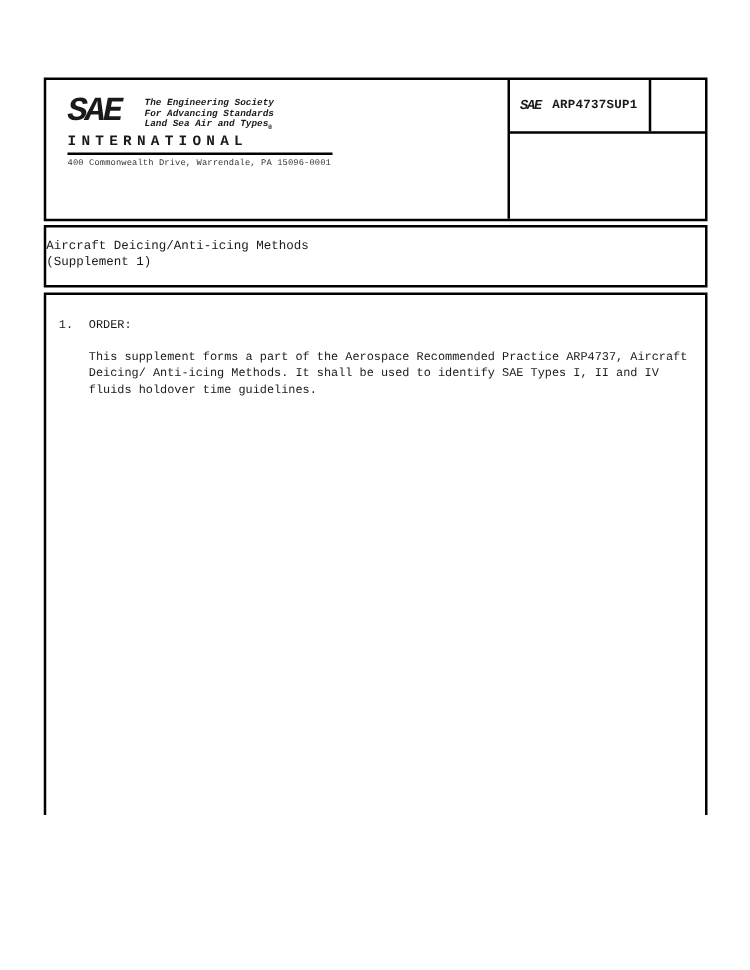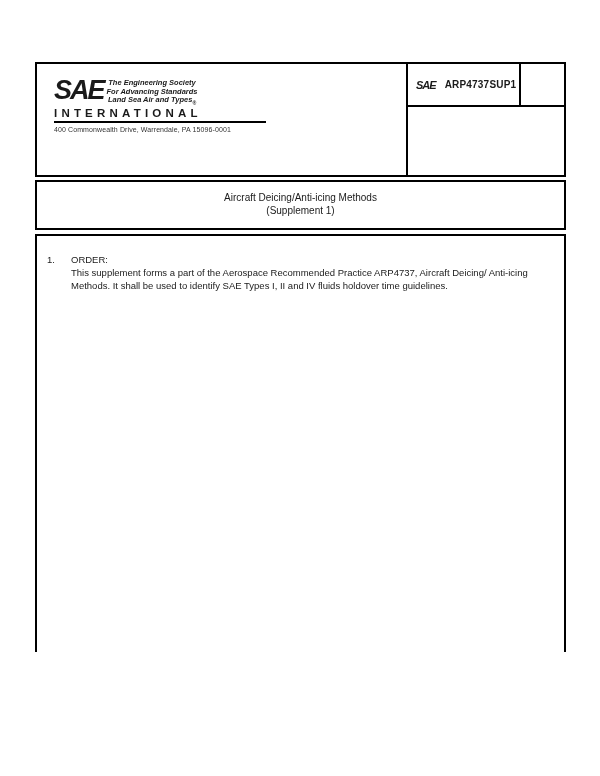--- a/index.html
+++ b/index.html
@@ -1,51 +1,51 @@
 <!DOCTYPE html>
 <html><head>
 <meta charset="utf-8">
 <style>
   * { margin:0; padding:0; box-sizing:border-box; }
   html,body { background:#fff; }
   .page {
     position:relative; width:600px; height:652px; background:#ffffff;
-    font-family:Liberation Sans, sans-serif; color:#1a1a1a; overflow:hidden;
+    font-family:Liberation Mono, monospace; color:#1a1a1a; overflow:hidden;
   }
   .doc-frame { position:absolute; left:35px; top:62px; width:531px; }
 
   
   .header-row { display:flex; border:2px solid #000; height:115px; }
   .header-left { flex:1; display:flex; }
   .logo-block { margin:13px 0 0 17px; width:212px; }
   .logo-top { display:flex; align-items:flex-start; }
   .sae-glyph { font-size:27px; font-weight:bold; font-style:italic; letter-spacing:-2px; line-height:26px; }
-  .tagline { margin-left:3px; font-size:7.5px; font-weight:bold; font-style:italic; line-height:8.6px; padding-top:2px;text-align:center; }
+  .tagline { margin-left:19px; font-size:7.5px; font-weight:bold; font-style:italic; line-height:8.6px; padding-top:2px; }
   .reg-mark { font-size:5px; vertical-align:sub; }
   .intl { font-size:11.5px; font-weight:bold; letter-spacing:4.2px; margin-top:0px; border-bottom:2px solid #000; padding-bottom:2px; white-space:nowrap; }
   .address { font-size:7px; margin-top:3px; color:#333; letter-spacing:0.1px; }
   .doc-type { margin:15px 0 0 25px; font-size:16px; font-weight:bold; line-height:20px; letter-spacing:0.3px; }
 
   .header-right { width:158px; border-left:2px solid #000; display:flex; flex-direction:column; }
   .code-row { display:flex; border-bottom:2px solid #000; height:43px; }
   .code-cell { flex:1; display:flex; align-items:center; padding-left:8px; }
   .code-sae { font-size:11px; font-weight:bold; font-style:italic; letter-spacing:-1px; }
   .code-text { font-size:10px; font-weight:bold; margin-left:9px; letter-spacing:0.2px; }
   .code-empty { width:45px; border-left:2px solid #000; }
   .issued-row { display:flex; padding:11px 0 0 10px; font-size:8.5px; }
   .issued-label { width:55px; }
 
   
-  .title-box { margin-top:3px; border:2px solid #000; height:50px; text-align:center; padding-top:9px; font-size:10px; line-height:13px; }
+  .title-box { margin-top:3px; border:2px solid #000; height:50px; text-align:left; padding-top:9px; font-size:10px; line-height:13px; }
 
   
   .body-box { margin-top:4px; border:2px solid #000; height:440px; padding:17px 10px 0 10px; font-size:9.5px; line-height:13px; }
   .section-head { display:flex; }
   .section-num { width:24px; }
-  .para1 { padding-left:24px; width:516px; }
+  .para1 { margin-top:13px; padding-left:24px; width:516px; }
   .note { margin-top:13px; padding-left:24px; display:flex; }
   .note-label { width:37px; flex:none; }
   .note-text { width:452px; }
 
   
   .footer { position:absolute; left:35px; top:677px; width:534px; color:#222; }
   .legal { font-size:6px; line-height:7.4px; letter-spacing:0.1px; }
   .legal2 { margin-top:5px; }
   .copyright { font-size:6px; margin-top:4px; }
   .rights-line { display:flex; justify-content:space-between; font-size:6px; margin-top:1px; }

